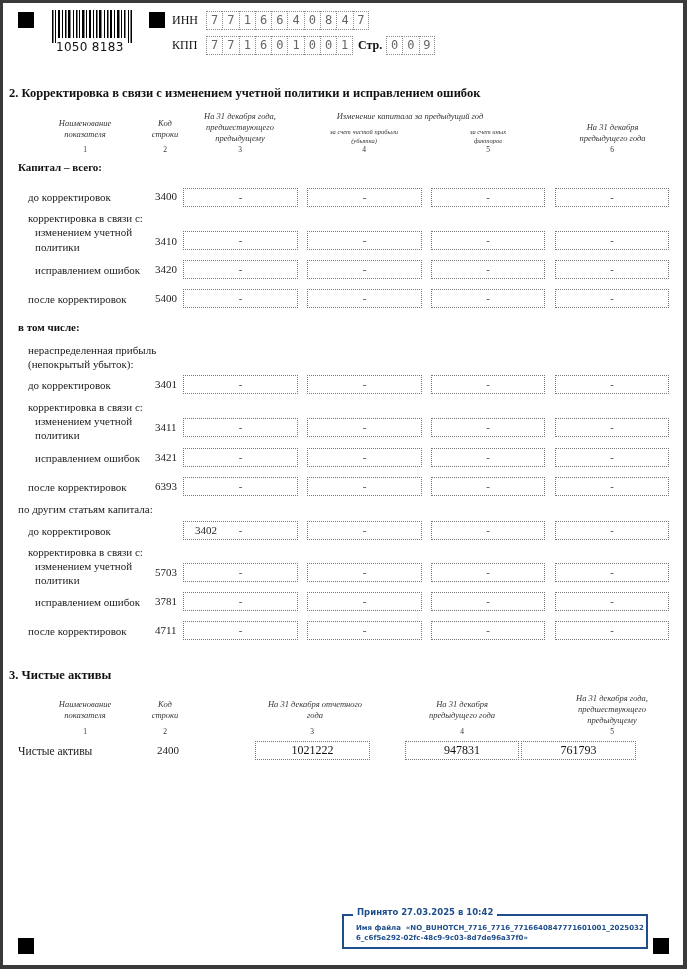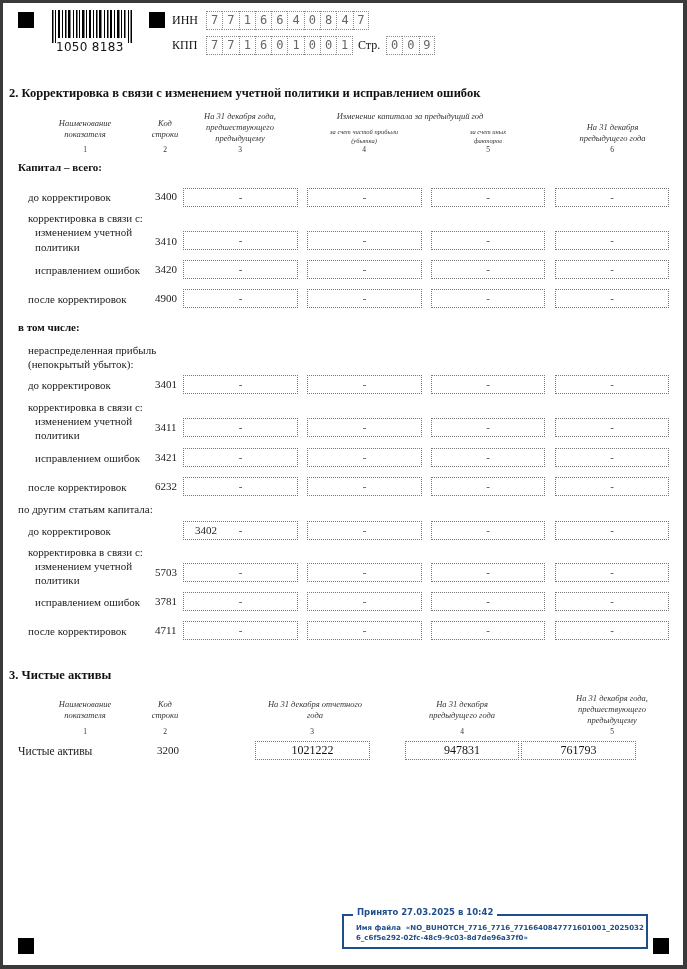--- a/index.html
+++ b/index.html
@@ -84,21 +84,21 @@
   <div class="cell">7</div>
   <div class="cell">7</div>
   <div class="cell">1</div>
   <div class="cell">6</div>
   <div class="cell">0</div>
   <div class="cell">1</div>
   <div class="cell">0</div>
   <div class="cell">0</div>
   <div class="cell">1</div>
 </div>
-<div class="lbl" style="left:358px; top:38px; font-weight:normal;">Стр.</div>
+<div class="lbl" style="left:358px; top:38px; font-weight:bold;">Стр.</div>
 <div class="cells" style="left:386px; top:36px;">
   <div class="cell">0</div>
   <div class="cell">0</div>
   <div class="cell">9</div>
 </div>
 
 <div class="section-title" style="top:86px;">2. Корректировка в связи с изменением учетной политики и исправлением ошибок</div>
 
 <div class="hdr" style="left:40px; top:118px; width:90px;">Наименование показателя</div>
 <div class="hdr" style="left:145px; top:118px; width:40px;">Код строки</div>
@@ -134,21 +134,21 @@
 <div class="box" style="left:555px; top:231px; width:114px;">-</div>
 
 <div class="rowlabel" style="left:35px; top:263px;">исправлением ошибок</div>
 <div class="code" style="top:263px;">3420</div>
 <div class="box" style="left:183px; top:260px; width:115px;">-</div>
 <div class="box" style="left:307px; top:260px; width:115px;">-</div>
 <div class="box" style="left:431px; top:260px; width:114px;">-</div>
 <div class="box" style="left:555px; top:260px; width:114px;">-</div>
 
 <div class="rowlabel" style="left:28px; top:292px;">после корректировок</div>
-<div class="code" style="top:292px;">4900</div>
+<div class="code" style="top:292px;">5400</div>
 <div class="box" style="left:183px; top:289px; width:115px;">-</div>
 <div class="box" style="left:307px; top:289px; width:115px;">-</div>
 <div class="box" style="left:431px; top:289px; width:114px;">-</div>
 <div class="box" style="left:555px; top:289px; width:114px;">-</div>
 
 <div class="group" style="top:321px;">в том числе:</div>
 <div class="rowlabel" style="left:28px; top:343px; width:140px;">нераспределенная прибыль (непокрытый убыток):</div>
 
 <div class="rowlabel" style="left:28px; top:378px;">до корректировок</div>
 <div class="code" style="top:378px;">3401</div>
@@ -167,21 +167,21 @@
 <div class="box" style="left:555px; top:418px; width:114px;">-</div>
 
 <div class="rowlabel" style="left:35px; top:451px;">исправлением ошибок</div>
 <div class="code" style="top:451px;">3421</div>
 <div class="box" style="left:183px; top:448px; width:115px;">-</div>
 <div class="box" style="left:307px; top:448px; width:115px;">-</div>
 <div class="box" style="left:431px; top:448px; width:114px;">-</div>
 <div class="box" style="left:555px; top:448px; width:114px;">-</div>
 
 <div class="rowlabel" style="left:28px; top:480px;">после корректировок</div>
-<div class="code" style="top:480px;">6232</div>
+<div class="code" style="top:480px;">6393</div>
 <div class="box" style="left:183px; top:477px; width:115px;">-</div>
 <div class="box" style="left:307px; top:477px; width:115px;">-</div>
 <div class="box" style="left:431px; top:477px; width:114px;">-</div>
 <div class="box" style="left:555px; top:477px; width:114px;">-</div>
 
 <div class="rowlabel" style="left:18px; top:502px;">по другим статьям капитала:</div>
 
 <div class="rowlabel" style="left:28px; top:524px;">до корректировок</div>
 <div class="code" style="top:524px;margin-left:40px;">3402</div>
 <div class="box" style="left:183px; top:521px; width:115px;">-</div>
@@ -220,20 +220,20 @@
 <div class="hdr" style="left:412px; top:699px; width:100px;">На 31 декабря предыдущего года</div>
 <div class="hdr" style="left:562px; top:693px; width:100px;">На 31 декабря года, предшествующего предыдущему</div>
 
 <div class="hdr-num" style="left:75px; top:727px; width:20px;">1</div>
 <div class="hdr-num" style="left:155px; top:727px; width:20px;">2</div>
 <div class="hdr-num" style="left:302px; top:727px; width:20px;">3</div>
 <div class="hdr-num" style="left:452px; top:727px; width:20px;">4</div>
 <div class="hdr-num" style="left:602px; top:727px; width:20px;">5</div>
 
 <div class="rowlabel" style="left:18px; top:744px; font-size:11.5px;">Чистые активы</div>
-<div class="code" style="top:744px; left:157px;">3200</div>
+<div class="code" style="top:744px; left:157px;">2400</div>
 <div class="box big" style="left:255px; top:741px; width:115px;">1021222</div>
 <div class="box big" style="left:405px; top:741px; width:114px;font-family:Liberation Serif, serif;">947831</div>
 <div class="box big" style="left:521px; top:741px; width:115px;">761793</div>
 
 <div class="stamp"></div>
 <div class="stamp-title">Принято 27.03.2025 в 10:42</div>
 <div class="stamp-file"><span>Имя файла</span>&nbsp; <span>«NO_BUHOTCH_7716_7716_7716640847771601001_20250326_c6f5e292-02fc-48c9-9c03-8d7de96a37f0»</span></div>
 
 </body></html>

